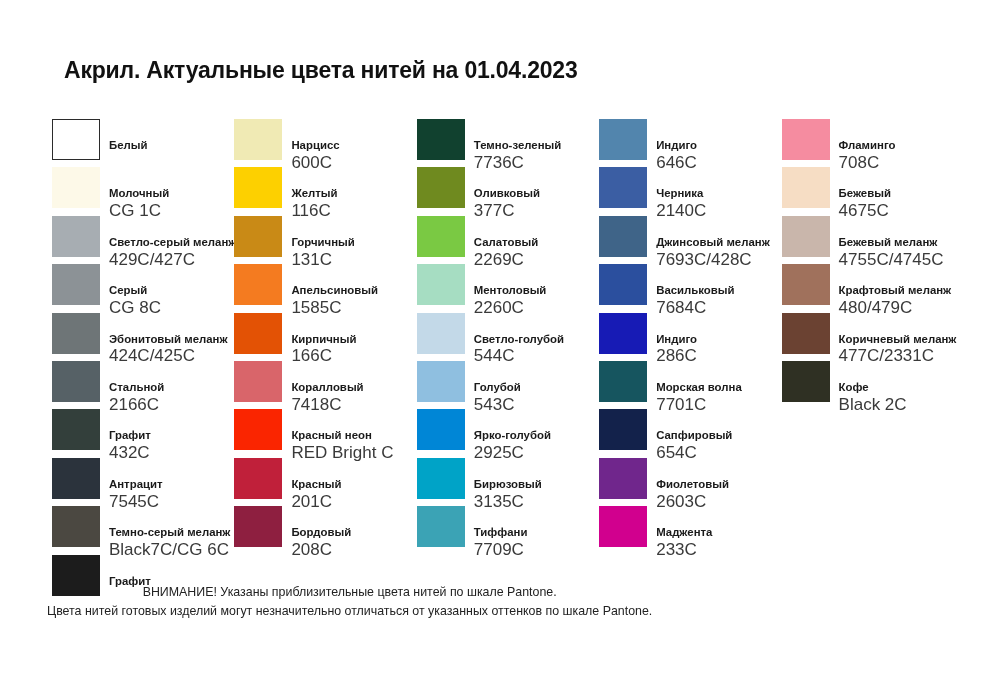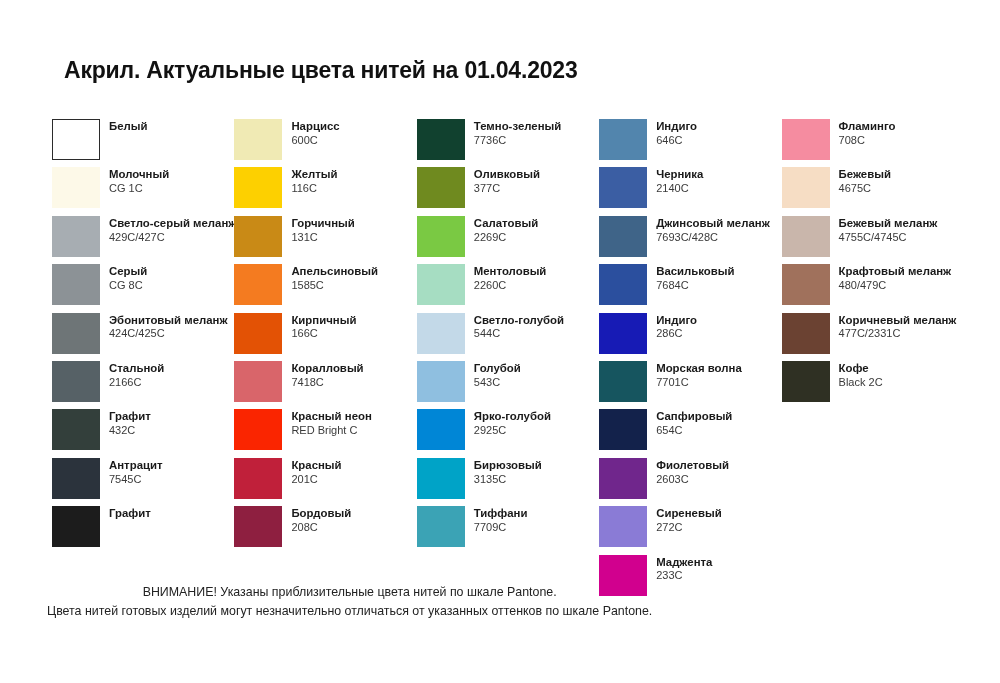--- a/index.html
+++ b/index.html
@@ -55,29 +55,30 @@
     flex: 0 0 auto;
     margin-right: 9px;
   }
   .swatch.outlined {
     border: 1px solid #2b2b2b;
     box-sizing: border-box;
   }
   .labels {
     padding-top: 1px;
     line-height: 1.22;
+    margin-top: 19px;
   }
   .name {
     font-size: 11.4px;
     font-weight: bold;
     color: #1a1a1a;
     white-space: nowrap;
   }
   .code {
-    font-size: 11px;
+    font-size: 17px;
     color: #3a3a3a;
     white-space: nowrap;
   }
   .footer {
     position: absolute;
     left: 47px;
     top: 583px;
     font-size: 12.4px;
     color: #222222;
     line-height: 1.55;
@@ -147,20 +148,27 @@
         </div>
       </div>
       <div class="swatch-row">
         <div class="swatch" style="background:#2b333c"></div>
         <div class="labels">
           <div class="name">Антрацит</div>
           <div class="code">7545C</div>
         </div>
       </div>
       <div class="swatch-row">
+        <div class="swatch" style="background:#4b4841"></div>
+        <div class="labels">
+          <div class="name">Темно-серый меланж</div>
+          <div class="code">Black7C/CG 6C</div>
+        </div>
+      </div>
+      <div class="swatch-row">
         <div class="swatch" style="background:#1c1c1c"></div>
         <div class="labels">
           <div class="name">Графит</div>
           <div class="code"></div>
         </div>
       </div>
     </div>
 
     <div class="column">
       <div class="swatch-row">
@@ -342,27 +350,20 @@
         <div class="labels">
           <div class="name">Сапфировый</div>
           <div class="code">654C</div>
         </div>
       </div>
       <div class="swatch-row">
         <div class="swatch" style="background:#70268c"></div>
         <div class="labels">
           <div class="name">Фиолетовый</div>
           <div class="code">2603C</div>
-        </div>
-      </div>
-      <div class="swatch-row">
-        <div class="swatch" style="background:#8a7bd6"></div>
-        <div class="labels">
-          <div class="name">Сиреневый</div>
-          <div class="code">272C</div>
         </div>
       </div>
       <div class="swatch-row">
         <div class="swatch" style="background:#d1008e"></div>
         <div class="labels">
           <div class="name">Маджента</div>
           <div class="code">233C</div>
         </div>
       </div>
     </div>

